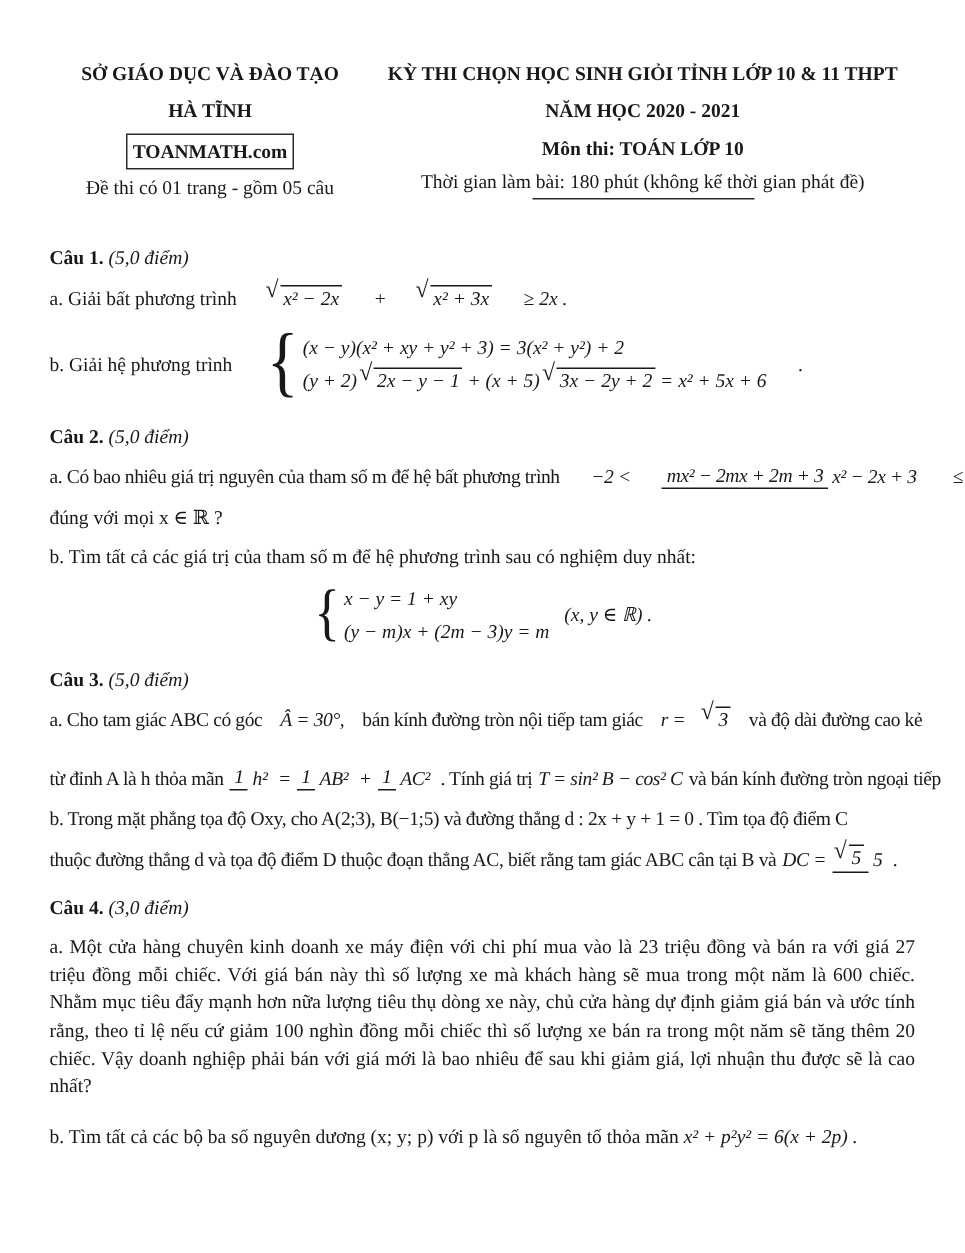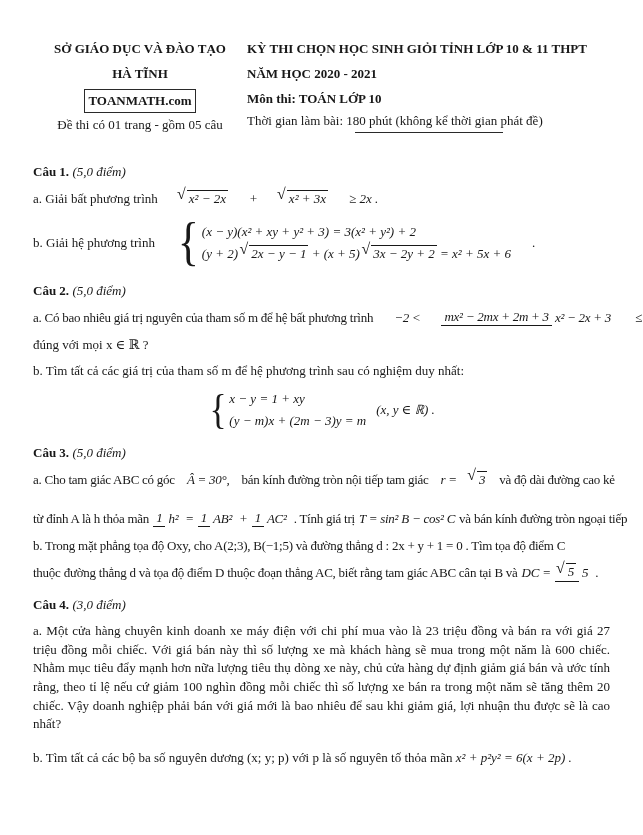--- a/index.html
+++ b/index.html
@@ -7,21 +7,21 @@
   body {
     width: 643px; height: 835px; overflow: hidden;
     font-family: "Liberation Serif", "DejaVu Serif", serif;
     color: #181818;
   }
   .page { width: 643px; height: 593px; padding: 36px 33px 0 33px; font-size: 13px; line-height: 19px; }
 
   
   .hdr { display: flex; align-items: flex-start; }
   .hdr-left { width: 214px; text-align: center; }
-  .hdr-right { flex: 1; }
+  .hdr-right { flex: 1; text-align: center; }
   .hl { line-height: 25px; }
   .b { font-weight: bold; }
   .tm-box { display: inline-block; border: 1.6px solid #2a2a2a; padding: 1px 3px; margin: 3px 0 2px; font-weight: bold; line-height: 20px; }
   .hdr-rule { width: 148px; border-top: 1.6px solid #2a2a2a; margin: 2px auto 0; height: 0; }
 
   
   .content { margin-top: 28px; }
   .q-title { margin: 13px 0 5px; }
   .q-title .pts { font-style: italic; }
   p.tline { margin: 7px 0; }

